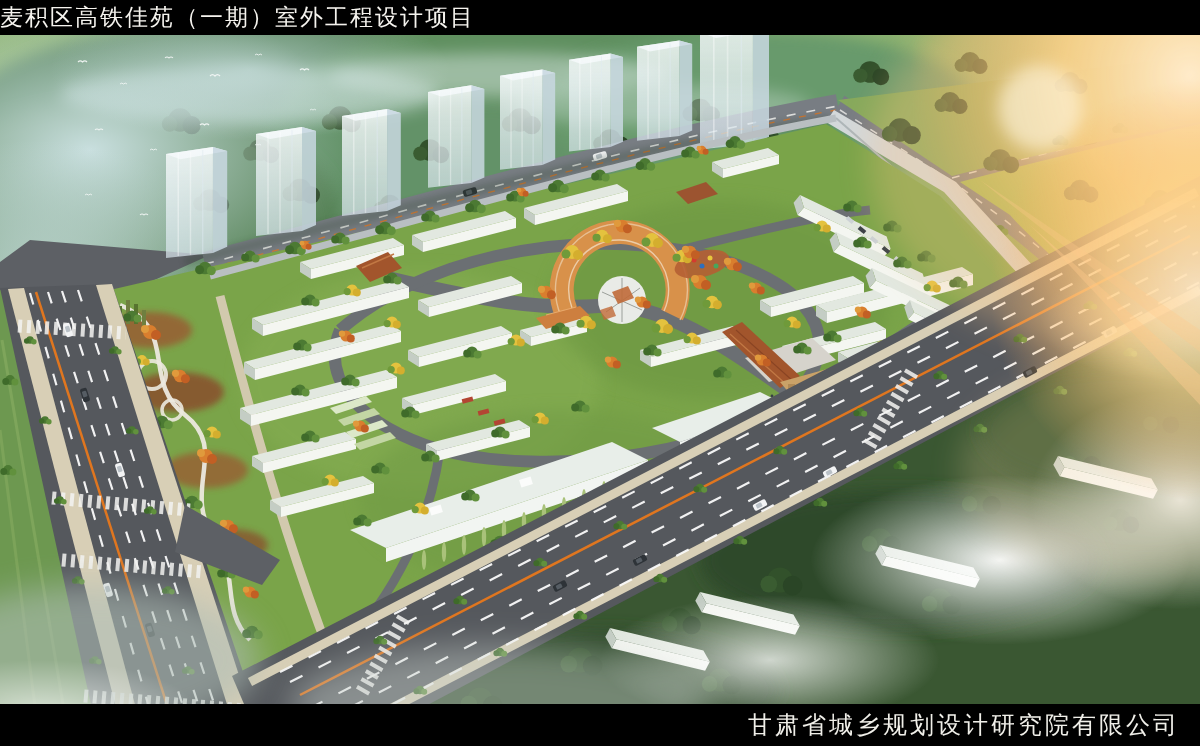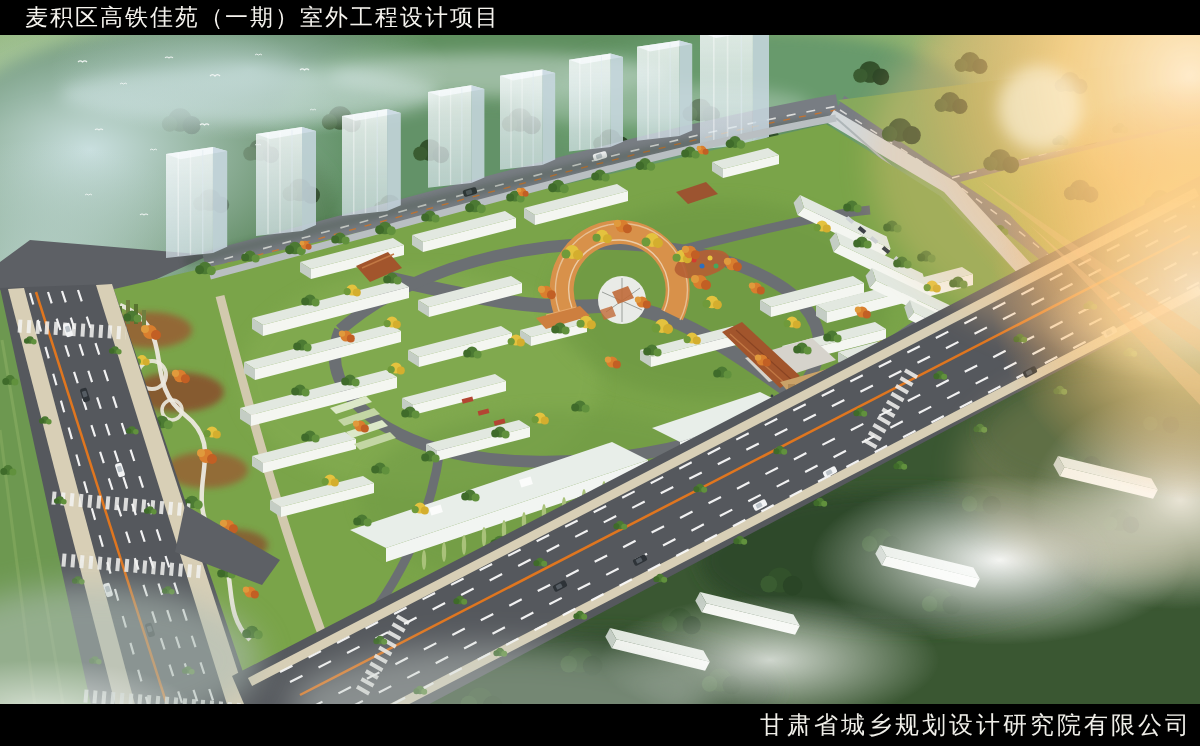--- a/index.html
+++ b/index.html
@@ -2,25 +2,25 @@
 <html><head>
 <meta charset="utf-8">
 <style>
   html,body{margin:0;padding:0;background:#222;}
   .stage{position:relative;width:1200px;height:746px;overflow:hidden;background:#000;
          font-family:"Liberation Sans","DejaVu Sans",sans-serif;}
   .scene{position:absolute;left:0;top:0;width:1200px;height:746px;display:block;}
   .top-bar{position:absolute;left:0;top:0;width:1200px;height:35px;background:#000;
            display:flex;align-items:center;z-index:5;}
   .top-bar span{color:#f5f3ee;font-family:"Liberation Serif","DejaVu Serif",serif;
-           font-size:23px;letter-spacing:2px;padding-left:25px;white-space:nowrap;}
+           font-size:23px;letter-spacing:2px;padding-left:0;white-space:nowrap;}
   .bottom-bar{position:absolute;left:0;top:704px;width:1200px;height:42px;background:#000;
            display:flex;align-items:center;justify-content:flex-end;z-index:5;}
   .bottom-bar span{color:#f0efe9;font-family:"Liberation Serif","DejaVu Serif",serif;
-           font-size:24px;letter-spacing:3px;padding-right:8px;white-space:nowrap;}
+           font-size:24px;letter-spacing:3px;padding-right:20px;white-space:nowrap;}
 </style>
 </head>
 <body>
 
 <div class="stage">
 
 <svg class="scene" viewBox="0 0 1200 746">
 <defs>
   <linearGradient id="bgG" x1="0" y1="0" x2="0" y2="1">
     <stop offset="0" stop-color="#8fb474"></stop>

